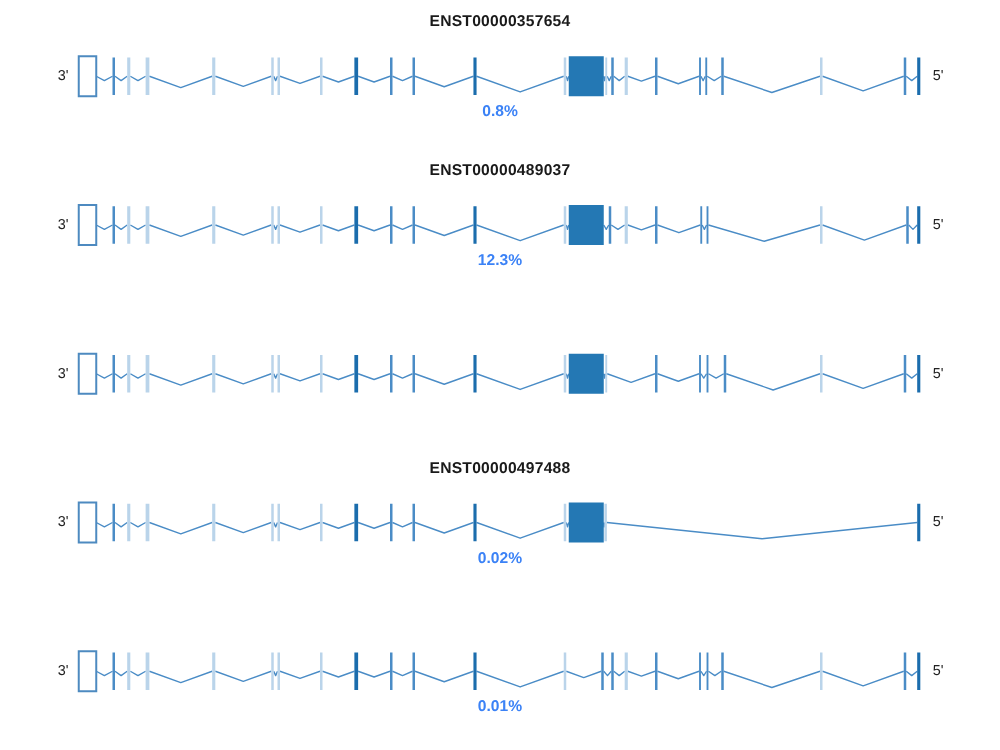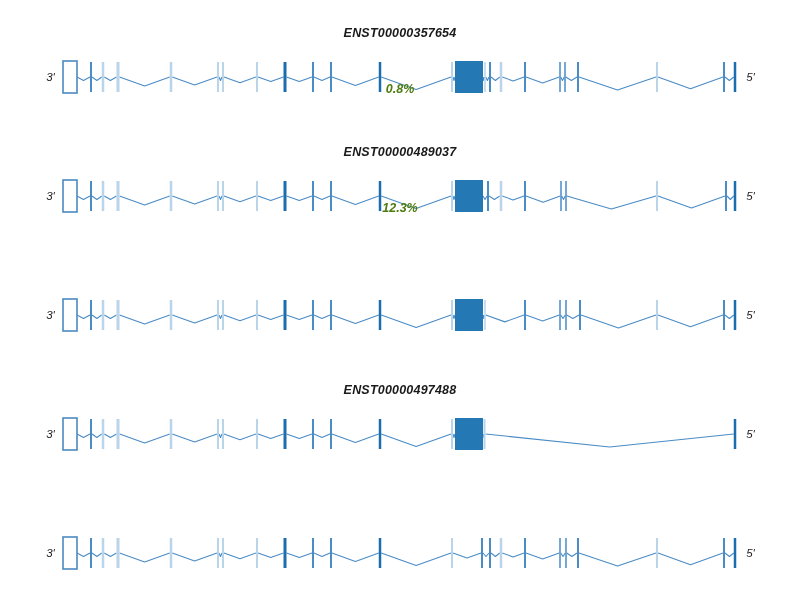--- a/index.html
+++ b/index.html
@@ -1,29 +1,29 @@
 <!DOCTYPE html>
 <html><head>
 <meta charset="utf-8">
 <style>
   html,body{margin:0;padding:0;}
   body{
     width:800px;height:600px;background:#ffffff;overflow:hidden;
     font-family:"Liberation Sans", sans-serif;
     -webkit-font-smoothing:antialiased;
   }
-  .fig{position:relative;width:652px;height:600px;padding-top:18px;box-sizing:border-box;font-style:italic;}
+  .fig{position:relative;width:652px;height:600px;padding-top:2px;box-sizing:border-box;}
   .row{position:relative;height:119px;width:800px;}
   .title{
     position:absolute;top:8px;left:0;width:100%;text-align:center;
     font-size:12.5px;font-weight:bold;color:#1a1a1a;line-height:14px;letter-spacing:.2px;
   }
   .pct{
-    position:absolute;top:64px;left:0;width:100%;text-align:center;
-    font-size:12.5px;font-weight:bold;color:#4d7c0f;line-height:14px;
+    position:absolute;top:80px;left:0;width:100%;text-align:center;
+    font-size:12.5px;font-weight:bold;color:#3b82f6;line-height:14px;
   }
   .end-label{
     position:absolute;top:52px;width:25px;text-align:center;
     font-size:11.5px;color:#222;line-height:14px;
   }
   .end-label.left{left:38px;}
   .end-label.right{left:738px;}
   svg.diagram{position:absolute;left:0;top:37px;width:800px;height:44px;display:block;}
 </style>
 </head>
@@ -142,20 +142,21 @@
         <rect x="283.5" y="7" width="3" height="30" fill="#1b6dad"></rect>
         <rect x="312" y="7" width="2" height="30" fill="#4a8cc6"></rect>
         <rect x="330" y="7" width="2" height="30" fill="#4a8cc6"></rect>
         <rect x="378.75" y="7" width="2.5" height="30" fill="#1b6dad"></rect>
         <rect x="451" y="7" width="2" height="30" fill="#bad4ea"></rect>
         <rect x="455" y="6" width="28" height="32" fill="#2478b4"></rect>
         <rect x="483.5" y="7" width="2" height="30" fill="#bad4ea"></rect>
         <rect x="733.75" y="7" width="2.5" height="30" fill="#1b6dad"></rect>
       </svg>
     <div class="end-label right">5'</div>
+    <div class="pct">0.02%</div>
   </section>
 
   <section class="row">
     <div class="end-label left">3'</div>
     <svg class="diagram" xmlns="http://www.w3.org/2000/svg" viewBox="0 0 800 44">
         <path d="M77 22L83.5 25.5L90 22M92 22L96.875 25.5L101.75 22M104.25 22L110.375 25.5L116.5 22M119.5 22L144.625 31.045L169.75 22M172.25 22L194.625 30.055L217 22M219 22L220.5 25.5L222 22M224 22L240 27.759999999999998L256 22M258 22L270.75 26.59L283.5 22M286.5 22L299.25 26.59L312 22M314 22L322 25.5L330 22M332 22L355.375 30.415L378.75 22M381.25 22L416.125 34.555L451 22M453 22L467 27.04L481 22M483 22L486 25.5L489 22M491 22L495.375 25.5L499.75 22M502.25 22L513.125 25.915L524 22M526 22L542.625 27.985L559.25 22M560.75 22L563 25.5L565.25 22M566.75 22L571.875 25.5L577 22M579 22L617.5 35L656 22M658 22L690.5 33.7L723 22M725 22L729.375 25.5L733.75 22" fill="none" stroke="#4a8cc6" stroke-width="1.1" stroke-linejoin="round"></path>
         <rect x="63" y="6" width="14" height="32" fill="#ffffff" stroke="#4d8ac0" stroke-width="1.6"></rect>
         <rect x="90" y="7" width="2" height="30" fill="#4a8cc6"></rect>
         <rect x="101.75" y="7" width="2.5" height="30" fill="#bad4ea"></rect>
         <rect x="116.5" y="7" width="3" height="30" fill="#bad4ea"></rect>
@@ -173,14 +174,15 @@
         <rect x="499.75" y="7" width="2.5" height="30" fill="#bad4ea"></rect>
         <rect x="524" y="7" width="2" height="30" fill="#4a8cc6"></rect>
         <rect x="559.25" y="7" width="1.5" height="30" fill="#4a8cc6"></rect>
         <rect x="565.25" y="7" width="1.5" height="30" fill="#4a8cc6"></rect>
         <rect x="577" y="7" width="2" height="30" fill="#4a8cc6"></rect>
         <rect x="656" y="7" width="2" height="30" fill="#bad4ea"></rect>
         <rect x="723" y="7" width="2" height="30" fill="#4a8cc6"></rect>
         <rect x="733.75" y="7" width="2.5" height="30" fill="#1b6dad"></rect>
       </svg>
     <div class="end-label right">5'</div>
+    <div class="pct">0.01%</div>
   </section>
 </div>
 
 </body></html>

